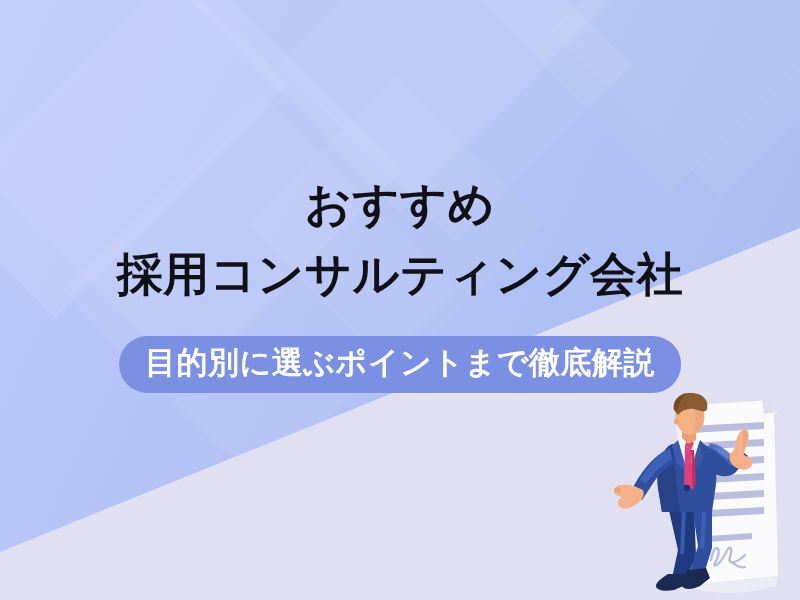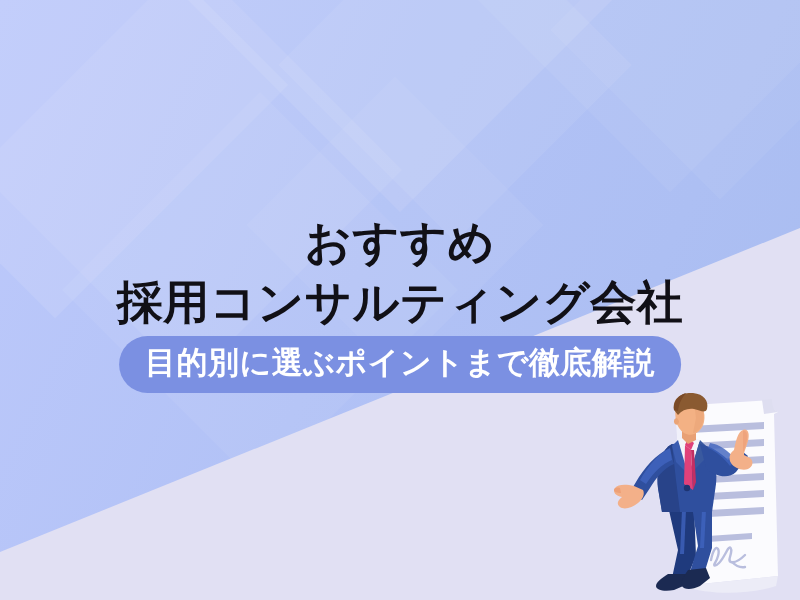--- a/index.html
+++ b/index.html
@@ -61,26 +61,25 @@
     top: 176px;
     text-align: center;
     color: #111016;
     font-weight: 700;
     letter-spacing: 0.5px;
     line-height: 1.22;
   }
   .headline .line1 {
     display: block;
     font-size: 46px;
-    margin-top: 38px;
   }
   .headline .line2 {
     display: block;
     font-size: 46px;
-    margin-top: 4px;
+    margin-top: 14px;
   }
 
   .pill {
     position: absolute;
     left: 50%;
     transform: translateX(-50%);
     top: 336px;
     background: #7b90e2;
     color: #ffffff;
     font-size: 31px;

